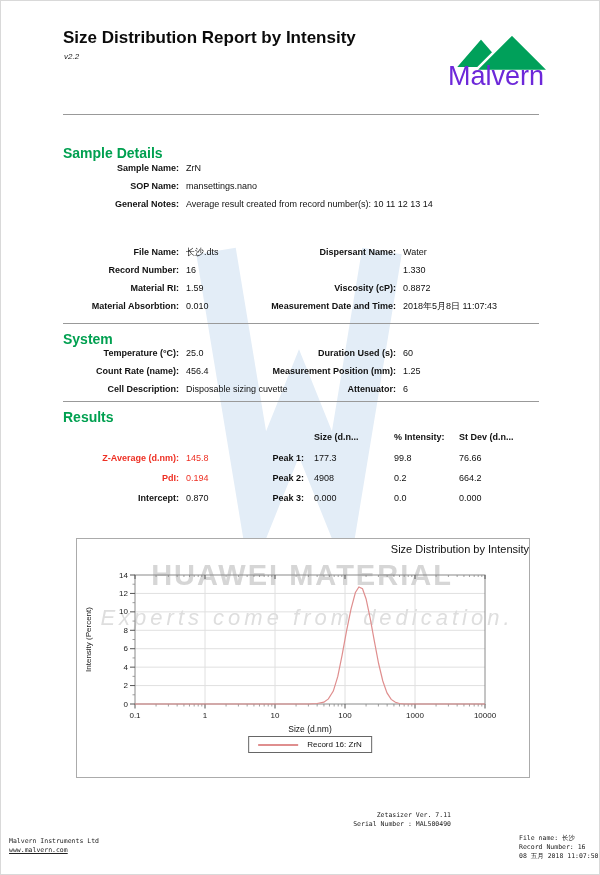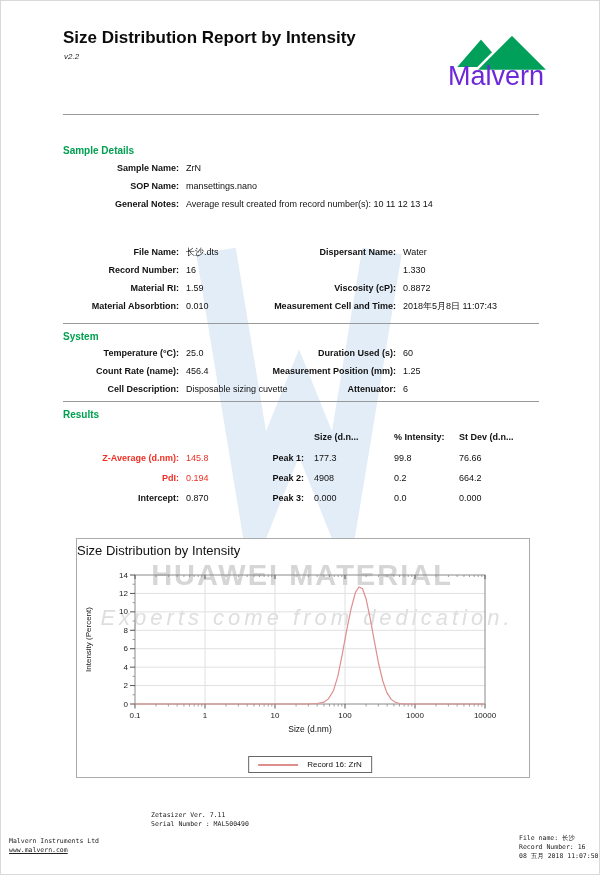--- a/index.html
+++ b/index.html
@@ -5,46 +5,46 @@
   html,body{margin:0;padding:0;}
   body{width:600px;height:875px;background:#fff;font-family:"Liberation Sans",sans-serif;color:#111;position:relative;overflow:hidden;}
   .page{position:absolute;inset:0;border:1px solid #d9d9d9;background:#fff;}
   .wm-logo{position:absolute;left:193px;top:232px;z-index:0;}
   .content{position:absolute;inset:0;z-index:1;}
   .title{position:absolute;left:62px;top:27px;font-size:17px;font-weight:bold;color:#0b0b0b;}
   .version{position:absolute;left:63px;top:51px;font-size:8px;font-style:italic;color:#222;}
   .logo{position:absolute;left:433px;top:30px;width:124px;height:66px;}
   .logo-text{position:absolute;left:0;top:30px;width:124px;text-align:center;font-size:27px;color:#6d28d9;letter-spacing:0px;}
   .hr{position:absolute;left:62px;width:476px;height:1px;background:#999;}
-  .sec{position:absolute;left:62px;font-size:10px;font-weight:bold;color:#00A050;}
+  .sec{position:absolute;left:62px;font-size:14px;font-weight:bold;color:#00A050;}
   .row{position:absolute;left:0;width:600px;height:12px;font-size:9px;line-height:11px;}
   .lbl{position:absolute;top:0;font-weight:bold;text-align:right;white-space:nowrap;}
   .val{position:absolute;top:0;white-space:nowrap;}
   .c1l{left:0;width:178px;}  .c1v{left:185px;}
   .c2l{left:185px;width:210px;}  .c2v{left:402px;}
   .pl{left:185px;width:118px;}
   .pv1{left:313px;} .pv2{left:393px;} .pv3{left:458px;text-align:center;}
   .hd{font-weight:bold;}
   .red{color:#EE3024;}
   .good{color:#00C268;font-weight:bold;}
   .chartbox{position:absolute;left:75px;top:537px;width:452px;height:238px;border:1px solid #ababab;background:#fff;}
-  .ctitle{position:absolute;left:0;top:4px;width:452px;text-align:left;font-size:13px;color:#111;}
+  .ctitle{position:absolute;left:0;top:4px;width:452px;text-align:right;font-size:11px;color:#111;}
   #chart-svg{position:absolute;left:0;top:0;overflow:visible;}
   .grid{stroke:#e0e0e0;stroke-width:1;}
   .axisbox{stroke:#8a8a8a;stroke-width:1;fill:none;}
   .tick{stroke:#555;stroke-width:1;}
   .mtick{stroke:#888;stroke-width:0.8;}
   .ytick,.xtick{font-size:8px;fill:#1a1a1a;font-family:"Liberation Sans",sans-serif;}
   .ylab{font-size:8px;fill:#1a1a1a;font-family:"Liberation Sans",sans-serif;}
   .xlab{position:absolute;left:58px;top:185px;width:350px;text-align:center;font-size:8.5px;color:#111;}
-  .legend{position:absolute;left:233px;top:217px;transform:translateX(-50%);border:1px solid #666;background:#fff;display:flex;align-items:center;gap:9px;padding:3px 9px;font-size:8px;white-space:nowrap;}
+  .legend{position:absolute;left:233px;top:197px;transform:translateX(-50%);border:1px solid #666;background:#fff;display:flex;align-items:center;gap:9px;padding:3px 9px;font-size:8px;white-space:nowrap;}
   .lline{display:inline-block;width:40px;height:2px;background:#DF8E8E;}
   .footer{position:absolute;font-family:"DejaVu Sans Mono",monospace;font-size:6.5px;line-height:9px;color:#222;}
   .f-left{left:8px;top:836px;}
-  .f-center{left:150px;top:810px;width:300px;text-align:left;}
+  .f-center{left:150px;top:810px;width:300px;text-align:right;}
   .f-right{left:518px;top:833px;}
   .wlink{text-decoration:underline;}
 </style>
 </head>
 <body>
 
 <div class="page">
 
   <svg class="wm-logo" width="210" height="305" viewBox="0 0 210 305">
     <path d="M22,18 L64,272 L105,170 L146,272 L188,18" fill="none" stroke="#E3EDF7" stroke-width="40" stroke-miterlimit="6"></path>
@@ -90,21 +90,21 @@
     </div>
     <div class="row" style="top:282px">
       <span class="lbl c1l">Material RI:</span>
       <span class="val c1v">1.59</span>
       <span class="lbl c2l">Viscosity (cP):</span>
       <span class="val c2v">0.8872</span>
     </div>
     <div class="row" style="top:300px">
       <span class="lbl c1l">Material Absorbtion:</span>
       <span class="val c1v">0.010</span>
-      <span class="lbl c2l">Measurement Cell and Time:</span>
+      <span class="lbl c2l">Measurement Date and Time:</span>
       <span class="val c2v">2018年5月8日 11:07:43</span>
     </div>
     <div class="hr" style="top:322px"></div>
 
     <div class="sec" style="top:330px">System</div>
     <div class="row" style="top:347px">
       <span class="lbl c1l">Temperature (°C):</span>
       <span class="val c1v">25.0</span>
       <span class="lbl c2l">Duration Used (s):</span>
       <span class="val c2v">60</span>

